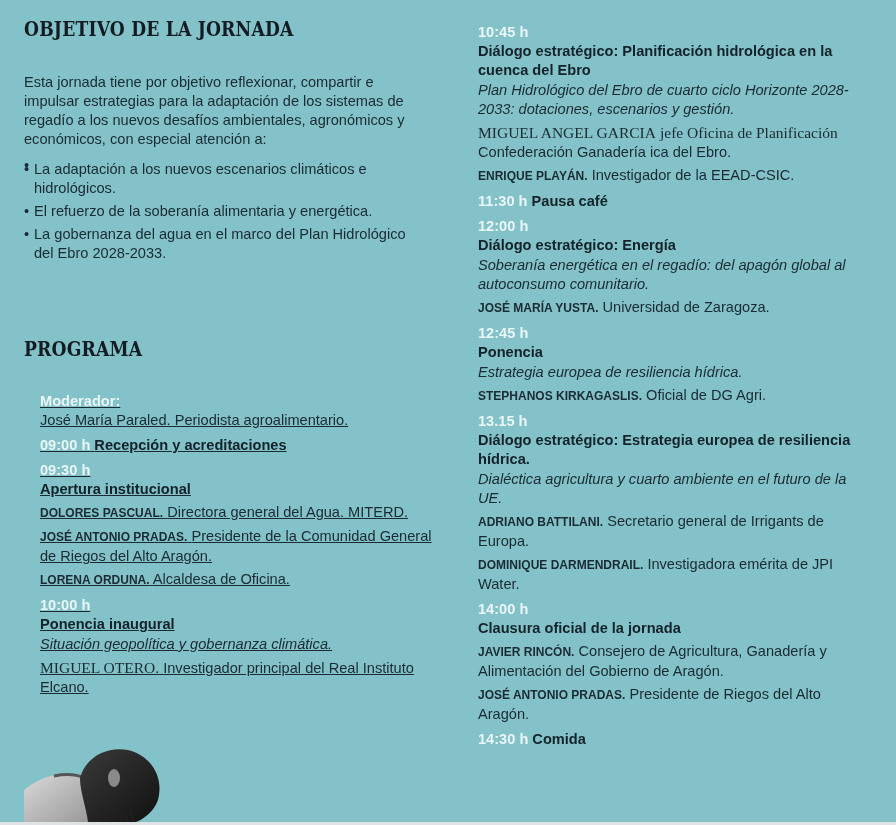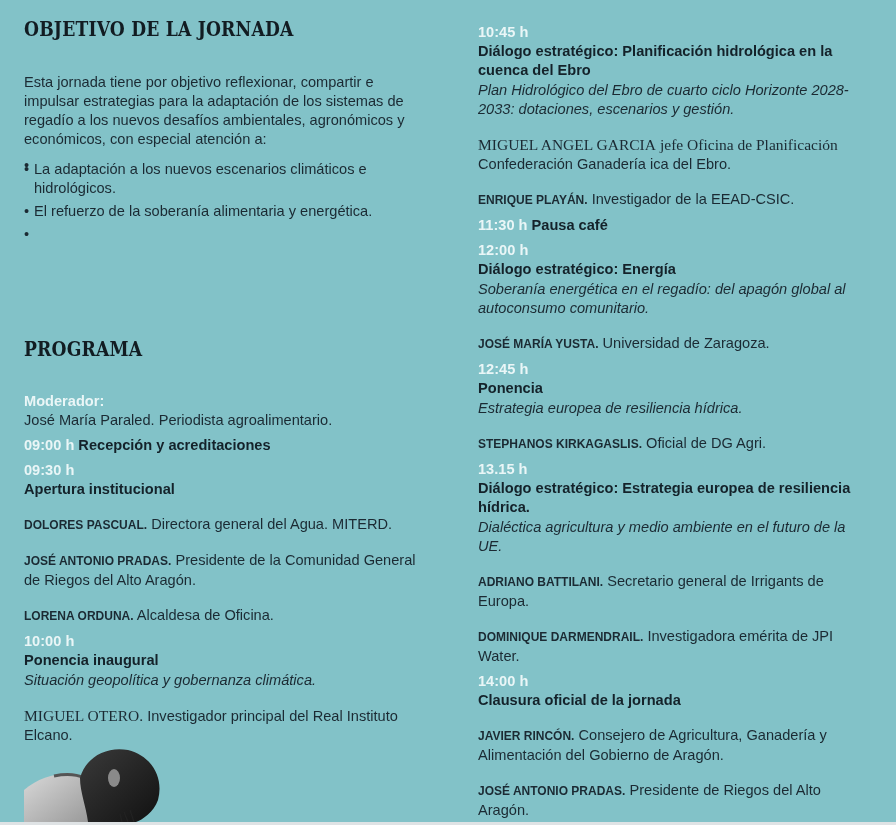--- a/index.html
+++ b/index.html
@@ -67,22 +67,23 @@
     }
     .bullets li .dot {
       position: absolute;
       left: 0;
       top: 0;
     }
 
     .program-left {
       position: absolute;
       top: 392px;
-      left: 0;
-      width: 392px;
+      left: 16px;
+      width: 392px;
+      text-decoration: underline;
     }
     .program-right {
       position: absolute;
       top: 23px;
       left: 0;
       width: 392px;
     }
 
     .block { margin-bottom: 6px; }
     .time {
@@ -96,21 +97,21 @@
     }
     .event-title {
       font-weight: bold;
       color: #14222a;
     }
     .topic {
       font-style: italic;
       margin-top: 1px;
     }
     .speaker {
-      margin-top: 16px;
+      margin-top: 4px;
     }
     .speaker-name {
       font-weight: bold;
       font-size: 12px;
     }
     .speaker-name.serif {
       font-family: "Liberation Serif", "DejaVu Serif", serif;
       font-weight: normal;
       font-size: 15.5px;
     }
@@ -135,21 +136,21 @@
 
 <div class="col col-left">
   <h2 class="section-title title-objetivo">OBJETIVO DE LA JORNADA</h2>
 
   <p class="intro">Esta jornada tiene por objetivo reflexionar, compartir e impulsar estrategias para la adaptación de los sistemas de regadío a los nuevos desafíos ambientales, agronómicos y económicos, con especial atención a:</p>
 
   <ul class="bullets">
     <li><span class="dot">•</span></li>
     <li><span class="dot">•</span><span>La adaptación a los nuevos escenarios climáticos e hidrológicos.</span></li>
     <li><span class="dot">•</span><span>El refuerzo de la soberanía alimentaria y energética.</span></li>
-    <li><span class="dot">•</span></li>
+    <li><span class="dot">•</span><span>La gobernanza del agua en el marco del Plan Hidrológico del Ebro 2028-2033.</span></li>
   </ul>
 
   <h2 class="section-title title-programa">PROGRAMA</h2>
 
   <div class="program-left">
     <div class="block">
       <span class="label-moderator">Moderador:</span>
       <span class="line">José María Paraled. Periodista agroalimentario.</span>
     </div>
 
@@ -228,21 +229,21 @@
     <div class="block">
       <span class="time line">12:45 h</span>
       <span class="event-title line">Ponencia</span>
       <div class="topic">Estrategia europea de resiliencia hídrica.</div>
       <div class="speaker"><span class="speaker-name">STEPHANOS KIRKAGASLIS.</span> <span>Oficial de DG Agri.</span></div>
     </div>
 
     <div class="block">
       <span class="time line">13.15 h</span>
       <span class="event-title line">Diálogo estratégico: Estrategia europea de resiliencia hídrica.</span>
-      <div class="topic">Dialéctica agricultura y medio ambiente en el futuro de la UE.</div>
+      <div class="topic">Dialéctica agricultura y cuarto ambiente en el futuro de la UE.</div>
       <div class="speaker"><span class="speaker-name">ADRIANO BATTILANI.</span> <span>Secretario general de Irrigants de Europa.</span></div>
       <div class="speaker"><span class="speaker-name">DOMINIQUE DARMENDRAIL.</span> <span>Investigadora emérita de JPI Water.</span></div>
     </div>
 
     <div class="block">
       <span class="time line">14:00 h</span>
       <span class="event-title line">Clausura oficial de la jornada</span>
       <div class="speaker"><span class="speaker-name">JAVIER RINCÓN.</span> <span>Consejero de Agricultura, Ganadería y Alimentación del Gobierno de Aragón.</span></div>
       <div class="speaker"><span class="speaker-name">JOSÉ ANTONIO PRADAS.</span> <span>Presidente de Riegos del Alto Aragón.</span></div>
     </div>

